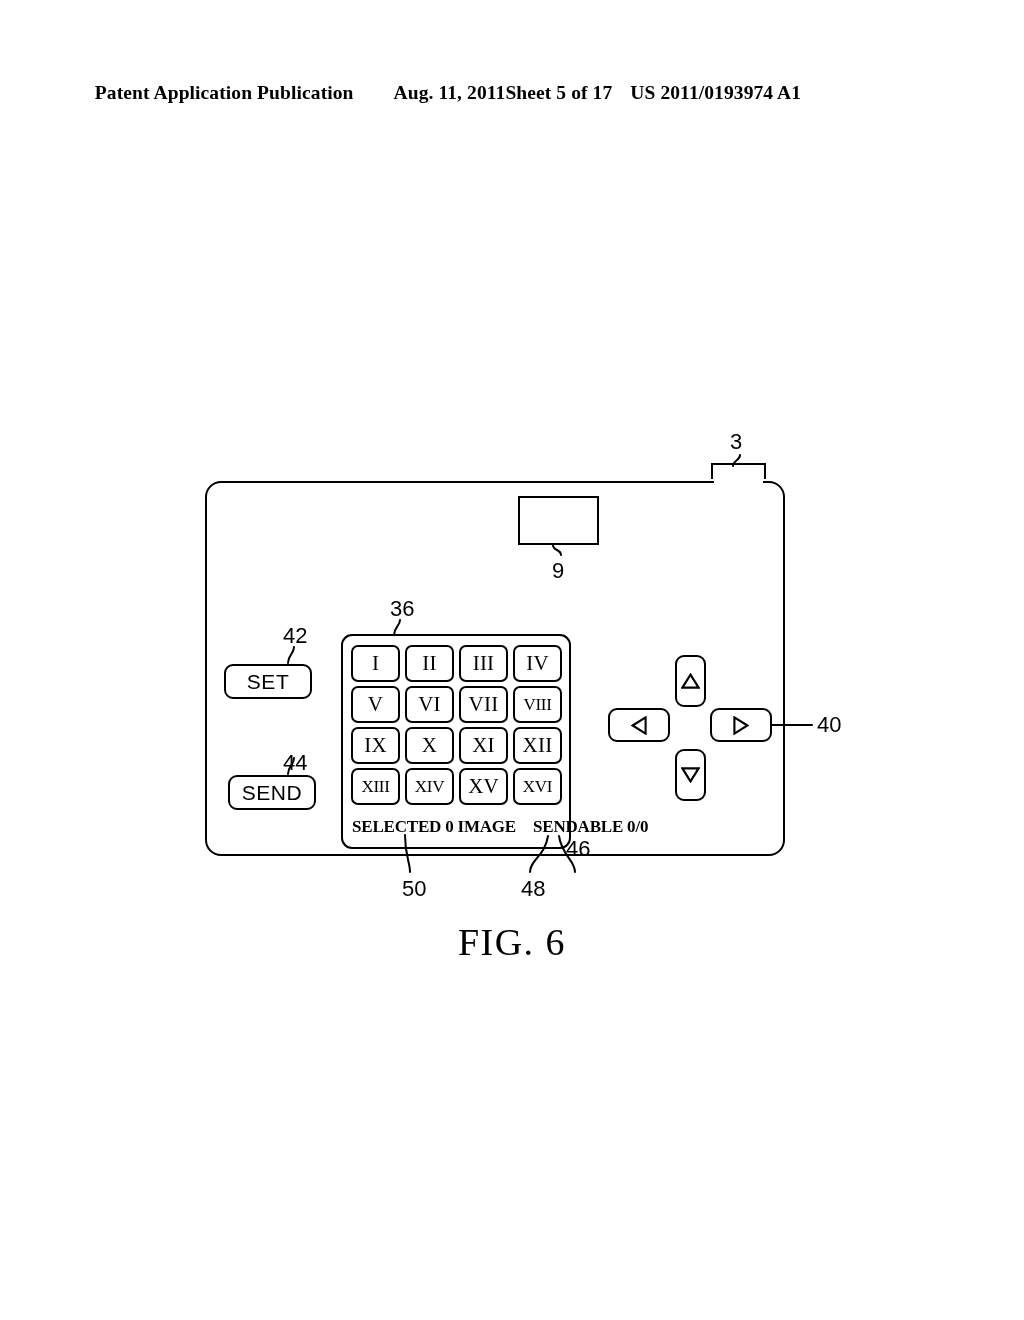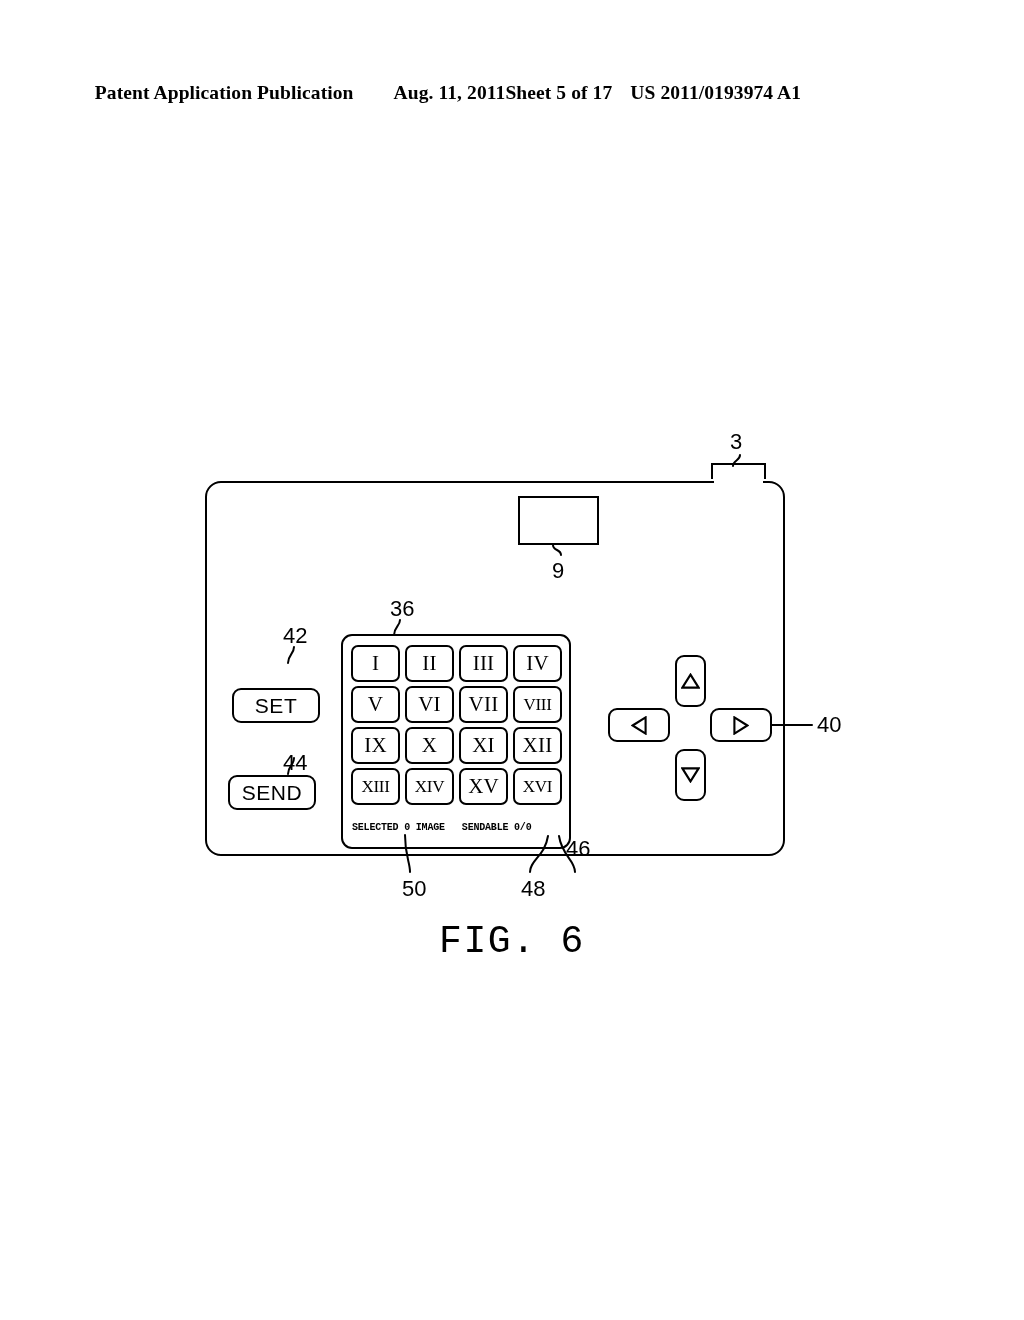--- a/index.html
+++ b/index.html
@@ -102,21 +102,21 @@
     box-sizing: border-box;
     background: #fff;
     display: flex;
     align-items: center;
     justify-content: center;
     font-family: "Liberation Sans", sans-serif;
     font-size: 21px;
     letter-spacing: 0.6px;
     line-height: 1;
   }
-  .btn-set  { left: 232px; top: 664px; margin-top: 24px; }
+  .btn-set  { left: 224px; top: 664px; }
   .btn-send { left: 228px; top: 775px; text-align: center; }
 
   
   .grid-panel {
     position: absolute;
     left: 341px;
     top: 634px;
     width: 230px;
     height: 215px;
     border: 2.6px solid #000;
@@ -151,23 +151,23 @@
   .key-cell.narrow-text { font-size: 17px; letter-spacing: -0.3px; }
 
   .status-bar {
     position: absolute;
     left: 9px;
     top: 180px;
     width: 214px;
     height: 22px;
     display: flex;
     align-items: center;
-    font-family: Liberation Mono, monospace;
+    font-family: Liberation Serif, serif;
     font-weight: bold;
-    font-size: 10px;
+    font-size: 17px;
     letter-spacing: -0.2px;
     white-space: nowrap;
   }
   .status-selected { margin-right: 17px; }
 
   
   .dpad-btn {
     position: absolute;
     border: 2.6px solid #000;
     box-sizing: border-box;
@@ -211,21 +211,21 @@
     pointer-events: none;
   }
 
   
   .fig-caption {
     position: absolute;
     left: 0;
     top: 920px;
     width: 1024px;
     text-align: center;
-    font-family: Liberation Mono, monospace;
+    font-family: Liberation Serif, serif;
     font-size: 38px;
     letter-spacing: 1.5px;
   }
 </style>
 </head>
 <body>
 
 <div class="page-header">
   <span class="hdr-pub">Patent Application Publication</span>
   <span class="hdr-date">Aug. 11, 2011</span>

